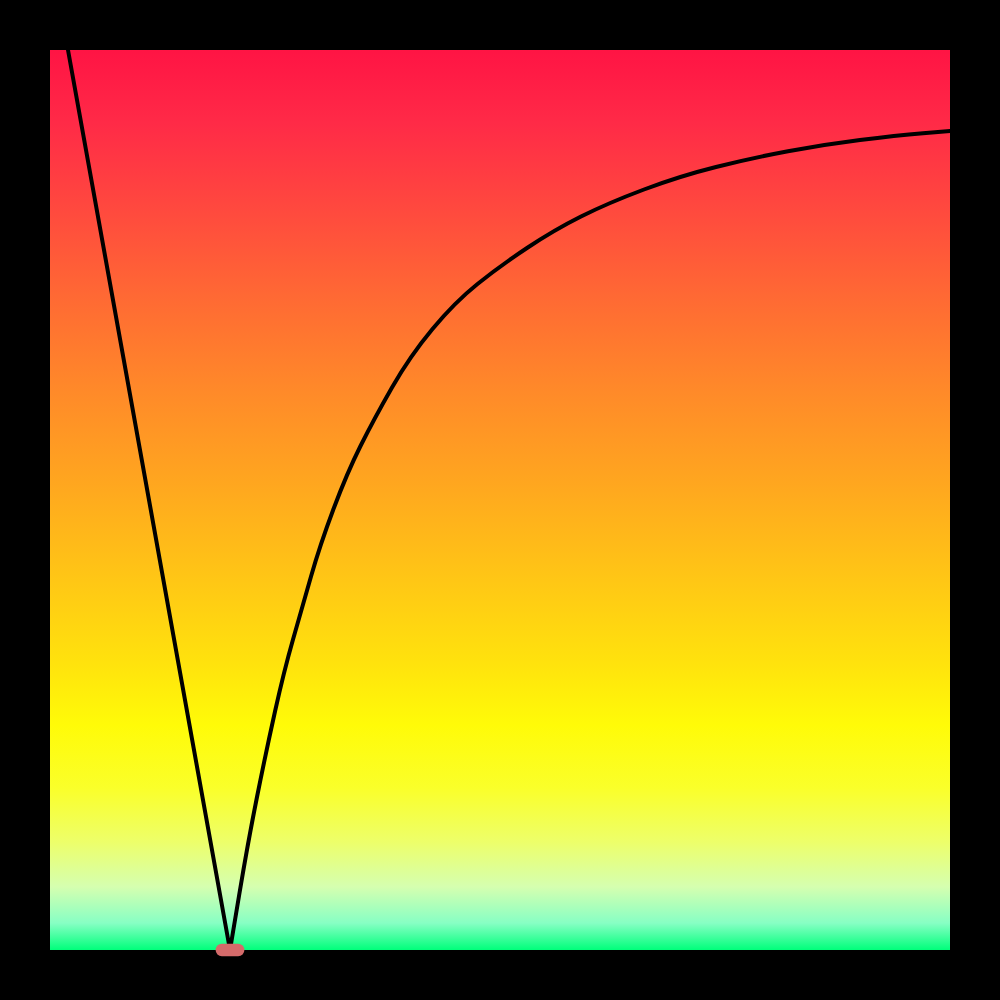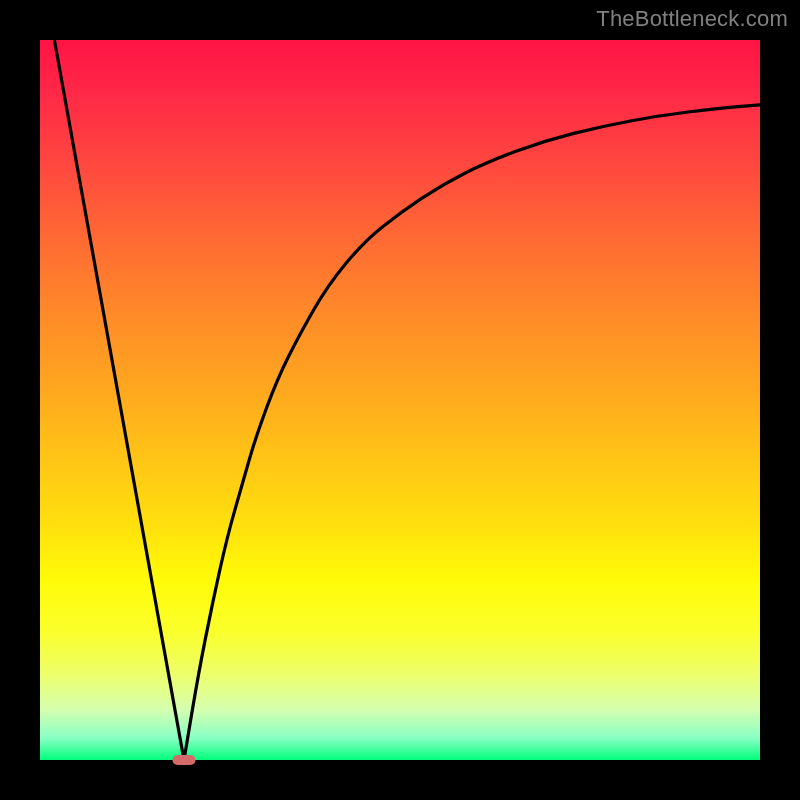--- a/index.html
+++ b/index.html
@@ -57,21 +57,20 @@
     width: 720px;
     height: 720px;
     overflow: visible;
   }
 </style>
 </head>
 <body>
 
 <div class="frame">
 
-  <div class="watermark">TheBottleneck.com</div>
 
   <div class="plot-area">
 
     <svg class="curve" viewBox="0 0 720 720" preserveAspectRatio="none">
       <path id="curve-path" d="M 14.4 0 L 144 720 Q 144 720 151.2 676.8 Q 158.4 633.6 165.6 597.6 Q 172.79999999999998 561.6 180 529.2 Q 187.20000000000002 496.8 194.40000000000003 471.6 Q 201.60000000000002 446.4 208.8 421.2 Q 216 396 226.8 367.2 Q 237.60000000000002 338.4 248.4 316.8 Q 259.2 295.20000000000005 273.6 270 Q 288 244.79999999999995 306 223.2 Q 324 201.60000000000002 342 187.2 Q 360 172.79999999999995 381.6 158.39999999999998 Q 403.20000000000005 144 424.8 133.2 Q 446.4 122.39999999999998 475.19999999999993 111.59999999999997 Q 503.99999999999994 100.79999999999995 532.8 93.59999999999997 Q 561.6 86.39999999999998 590.4000000000001 81 Q 619.2 75.60000000000002 648 72 Q 676.8 68.39999999999998 698.4 66.59999999999997 T 720 64.79999999999995" fill="none" stroke="#000000" stroke-width="3.2" stroke-linejoin="round" stroke-linecap="round"></path>
     </svg>
 
     <svg class="marker" viewBox="0 0 720 720" preserveAspectRatio="none">
       <rect id="marker-rect" rx="5" ry="5" fill="#d46a6a" x="132.48" y="714.96" width="23.04" height="10.079999999999998"></rect>
     </svg>

